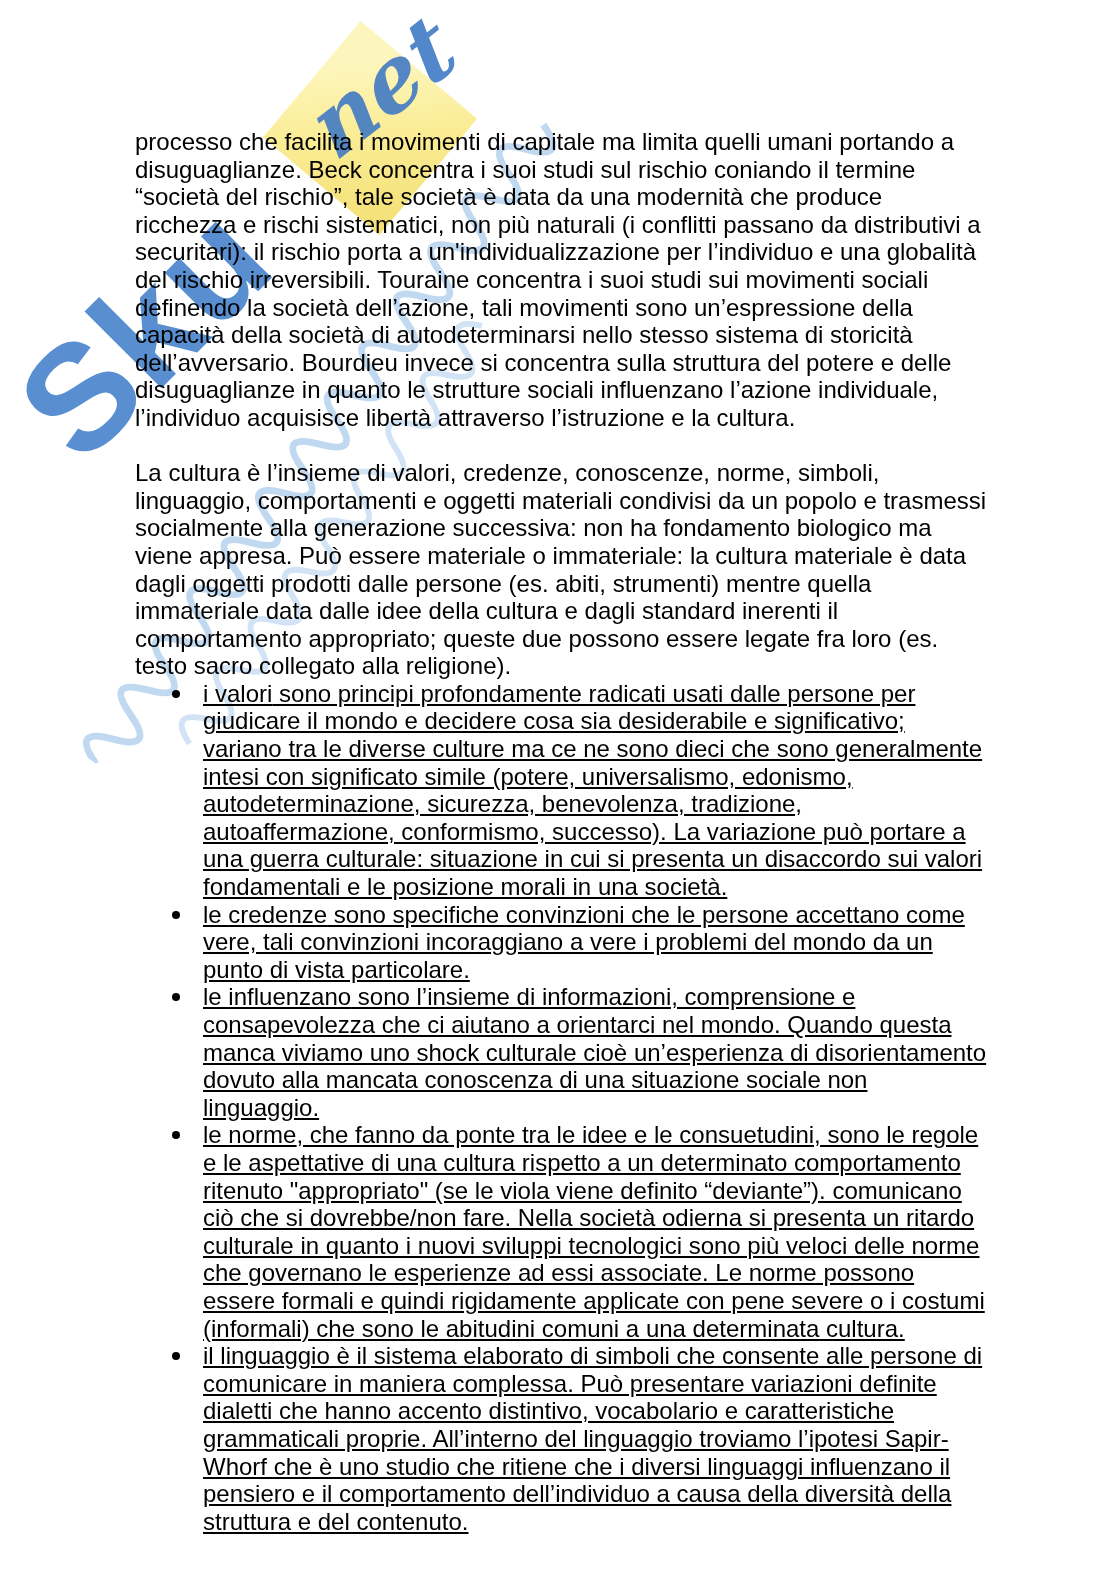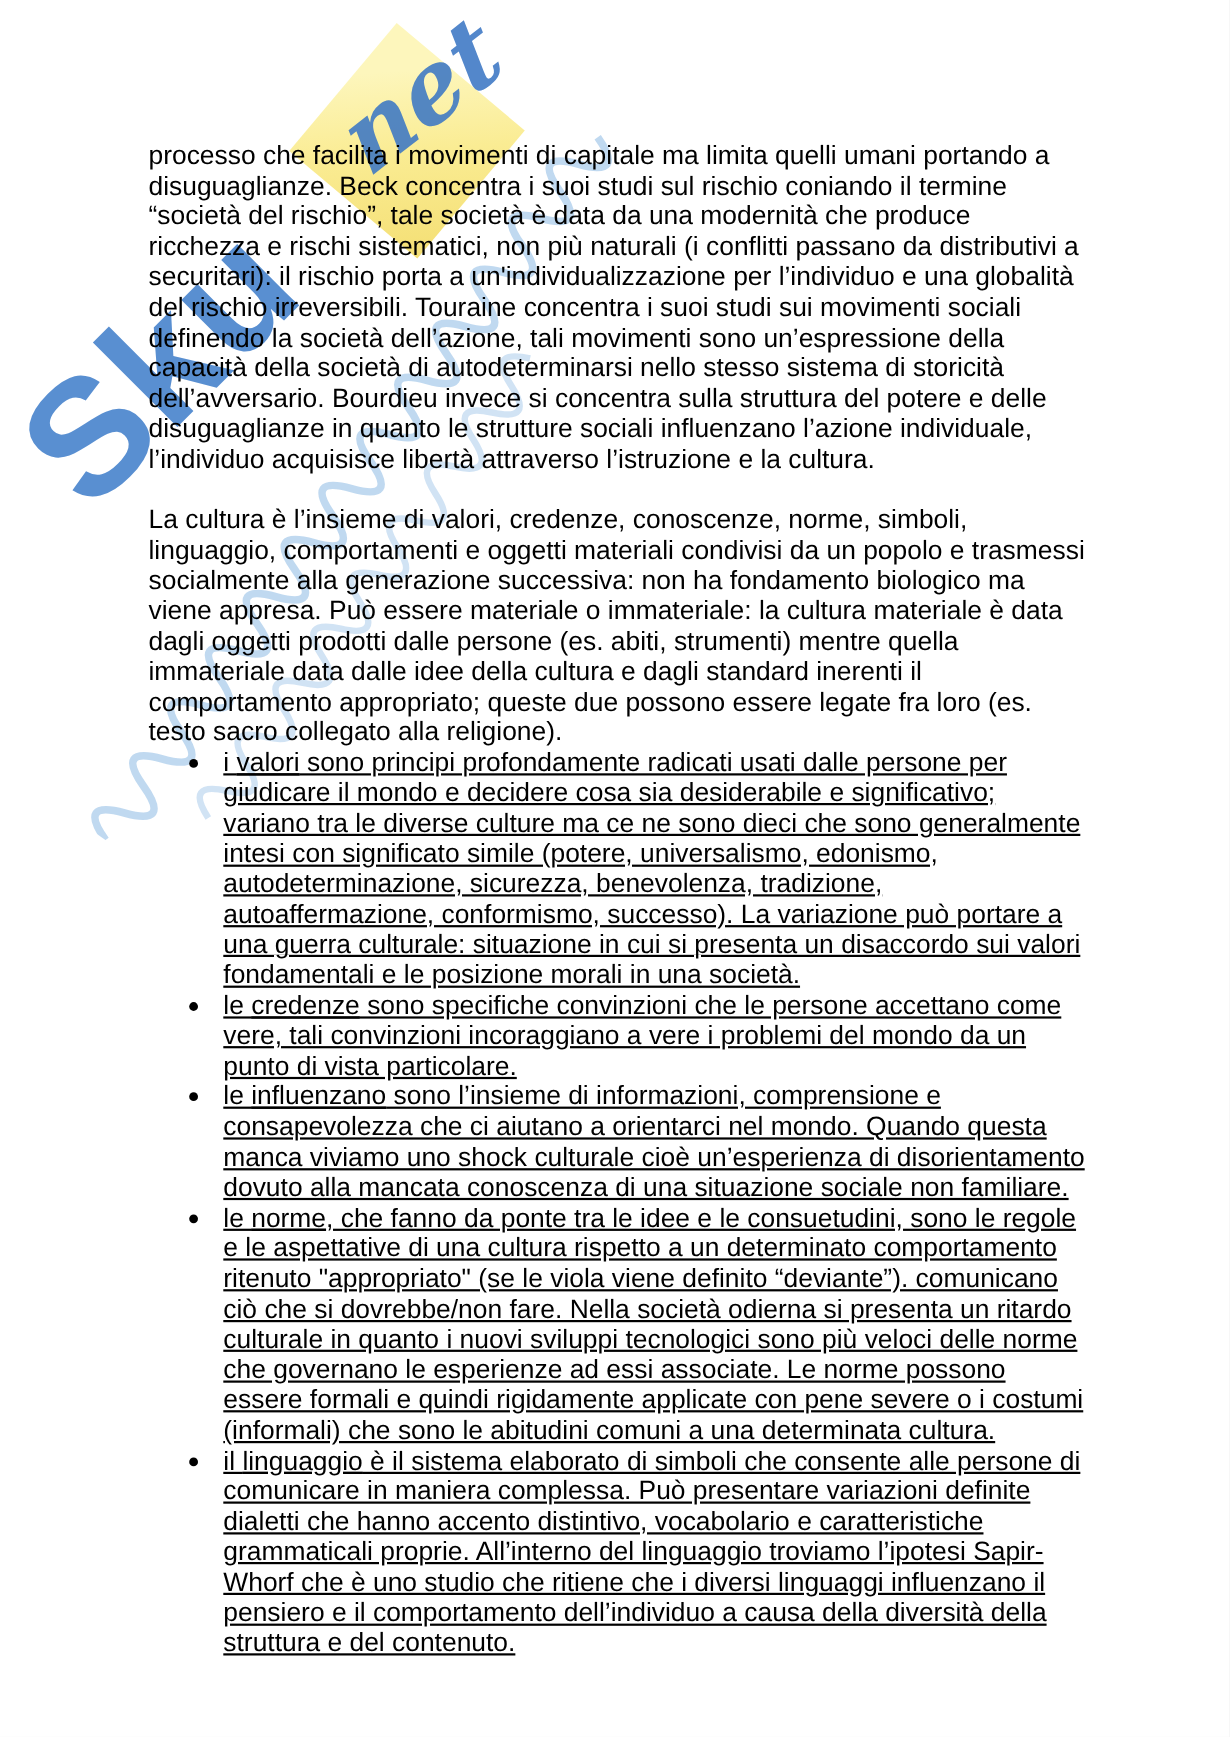--- a/index.html
+++ b/index.html
@@ -87,19 +87,19 @@
     <p>processo che facilita i movimenti di capitale ma limita quelli umani portando a disuguaglianze. Beck concentra i suoi studi sul rischio coniando il termine “società del rischio”, tale società è data da una modernità che produce ricchezza e rischi sistematici, non più naturali (i conflitti passano da distributivi a securitari): il rischio porta a un'individualizzazione per l’individuo e una globalità del rischio irreversibili. Touraine concentra i suoi studi sui movimenti sociali definendo la società dell’azione, tali movimenti sono un’espressione della capacità della società di autodeterminarsi nello stesso sistema di storicità dell’avversario. Bourdieu invece si concentra sulla struttura del potere e delle disuguaglianze in quanto le strutture sociali influenzano l’azione individuale, l’individuo acquisisce libertà attraverso l’istruzione e la cultura.</p>
 
     <div class="spacer"></div>
 
     <p><span>La </span><span class="bold-term">cultura</span><span> è l’insieme di valori, credenze, conoscenze, norme, simboli, linguaggio, comportamenti e oggetti materiali condivisi da un popolo e trasmessi socialmente alla generazione successiva: non ha fondamento biologico ma viene appresa. Può essere materiale o immateriale: la cultura materiale è data dagli oggetti prodotti dalle persone (es. abiti, strumenti) mentre quella immateriale data dalle idee della cultura e dagli standard inerenti il comportamento appropriato; queste due possono essere legate fra loro (es. testo sacro collegato alla religione).</span></p>
 
 
     <ul class="bullets">
       <li><span>i </span><span class="u">valori</span><span> sono principi profondamente radicati usati dalle persone per giudicare il mondo e decidere cosa sia desiderabile e significativo; variano tra le diverse culture ma ce ne sono dieci che sono generalmente intesi con significato simile (potere, universalismo, edonismo, autodeterminazione, sicurezza, benevolenza, tradizione, autoaffermazione, conformismo, successo). La variazione può portare a una guerra culturale: situazione in cui si presenta un disaccordo sui valori fondamentali e le posizione morali in una società.</span></li>
       <li><span>le </span><span class="u">credenze</span><span> sono specifiche convinzioni che le persone accettano come vere, tali convinzioni incoraggiano a vere i problemi del mondo da un punto di vista particolare.</span></li>
-      <li><span>le </span><span class="u">influenzano</span><span> sono l’insieme di informazioni, comprensione e consapevolezza che ci aiutano a orientarci nel mondo. Quando questa manca viviamo uno shock culturale cioè un’esperienza di disorientamento dovuto alla mancata conoscenza di una situazione sociale non familiare.</span></li>
+      <li><span>le </span><span class="u">influenzano</span><span> sono l’insieme di informazioni, comprensione e consapevolezza che ci aiutano a orientarci nel mondo. Quando questa manca viviamo uno shock culturale cioè un’esperienza di disorientamento dovuto alla mancata conoscenza di una situazione sociale non linguaggio.</span></li>
       <li><span>le </span><span class="u">norme</span><span>, che fanno da ponte tra le idee e le consuetudini, sono le regole e le aspettative di una cultura rispetto a un determinato comportamento ritenuto "appropriato" (se le viola viene definito “deviante”). comunicano ciò che si dovrebbe/non fare. Nella società odierna si presenta un ritardo culturale in quanto i nuovi sviluppi tecnologici sono più veloci delle norme che governano le esperienze ad essi associate. Le norme possono essere formali e quindi rigidamente applicate con pene severe o i costumi (informali) che sono le abitudini comuni a una determinata cultura.</span></li>
       <li><span>il </span><span class="u">linguaggio</span><span> è il sistema elaborato di simboli che consente alle persone di comunicare in maniera complessa.  Può presentare variazioni definite dialetti che hanno accento distintivo, vocabolario e caratteristiche grammaticali proprie. All’interno del linguaggio troviamo l’ipotesi Sapir-Whorf che è uno studio che ritiene che i diversi linguaggi influenzano il pensiero e il comportamento dell’individuo a causa della diversità della struttura e del contenuto.</span></li>
     </ul>
 
   </div>
 </div>
 
 </body></html>

